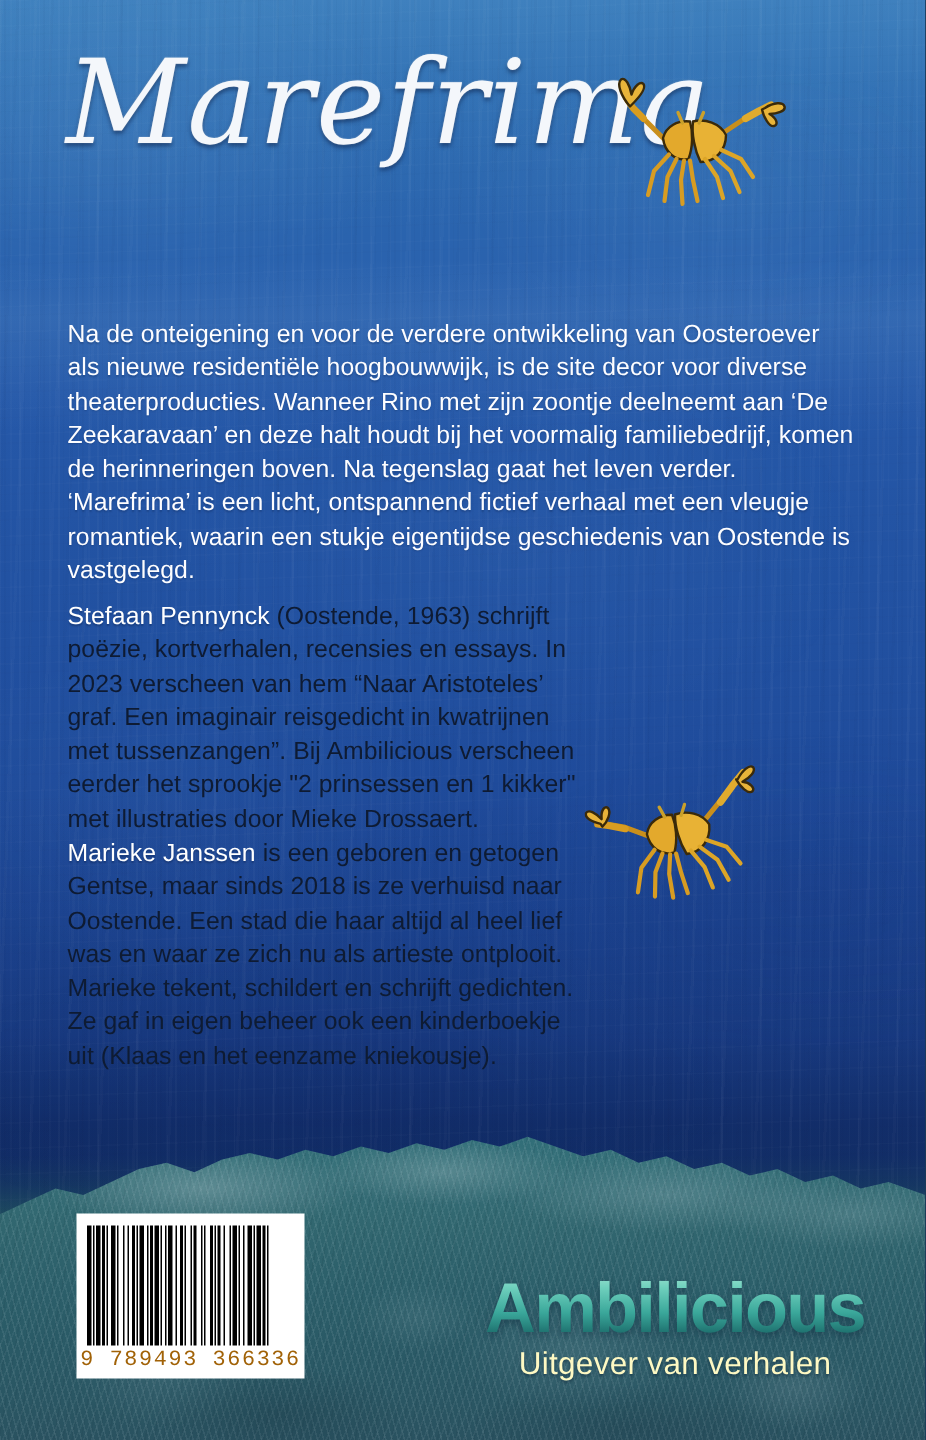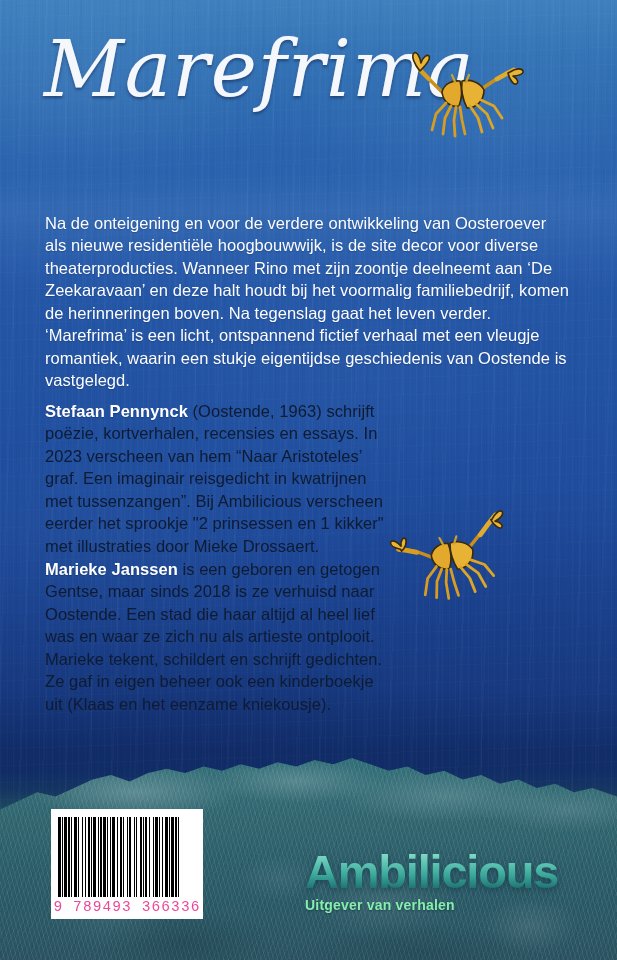--- a/index.html
+++ b/index.html
@@ -269,21 +269,21 @@
     width: 345px;
     font-size: 16.5px;
     font-weight: 400;
     line-height: 1.36;
     color: #0e1b33;
     letter-spacing: 0.05px;
   }
   .bio-1 { top: 400px; }
   .bio-2 { top: 558px; }
   .bio b {
-    font-weight: 700;
+    font-weight: 400;
     color: #ffffff;
     text-shadow: 0 1px 1px rgba(10,30,70,0.35);
   }
 
   
   .barcode {
     position: absolute;
     left: 51px;
     top: 809px;
     width: 152px;
@@ -307,56 +307,56 @@
     height: 100%;
   }
   .barcode-num {
     height: 20px;
     display: flex;
     align-items: center;
     justify-content: center;
     font-family: "Liberation Mono", "DejaVu Sans Mono", monospace;
     font-size: 14.5px;
     font-weight: 400;
-    color: #ec4899;
+    color: #a16207;
     letter-spacing: 1.1px;
     white-space: nowrap;
   }
 
   
   .publisher {
     position: absolute;
     left: 305px;
     top: 848px;
     width: 290px;
-    text-align: left;
+    text-align: center;
   }
   .publisher-name {
     font-size: 47px;
     font-weight: 700;
     line-height: 1;
     letter-spacing: -1.2px;
     background-image: linear-gradient(180deg,
       #9fe3d2 0%,
       #6fd0bd 22%,
       #3aa79a 58%,
       #1d6f6d 88%,
       #155a5c 100%);
     -webkit-background-clip: text;
     background-clip: text;
     color: transparent;
     -webkit-text-fill-color: transparent;
     filter: drop-shadow(0 2px 3px rgba(8,30,50,0.45));
   }
   .publisher-tagline {
     margin-top: 3px;
-    font-size: 14px;
-    font-weight: 700;
+    font-size: 21px;
+    font-weight: 400;
     line-height: 1.1;
-    color: #86efac;
+    color: #fef9c3;
     letter-spacing: 0.2px;
     text-shadow: 0 1px 2px rgba(8,30,50,0.5);
   }
 
   
   .crab {
     position: absolute;
   }
   .crab-1 { left: 398px; top: 48px;  width: 126px; height: 104px; }
   .crab-2 { left: 392px; top: 512px; width: 118px; height: 100px; transform: rotate(-6deg); }

